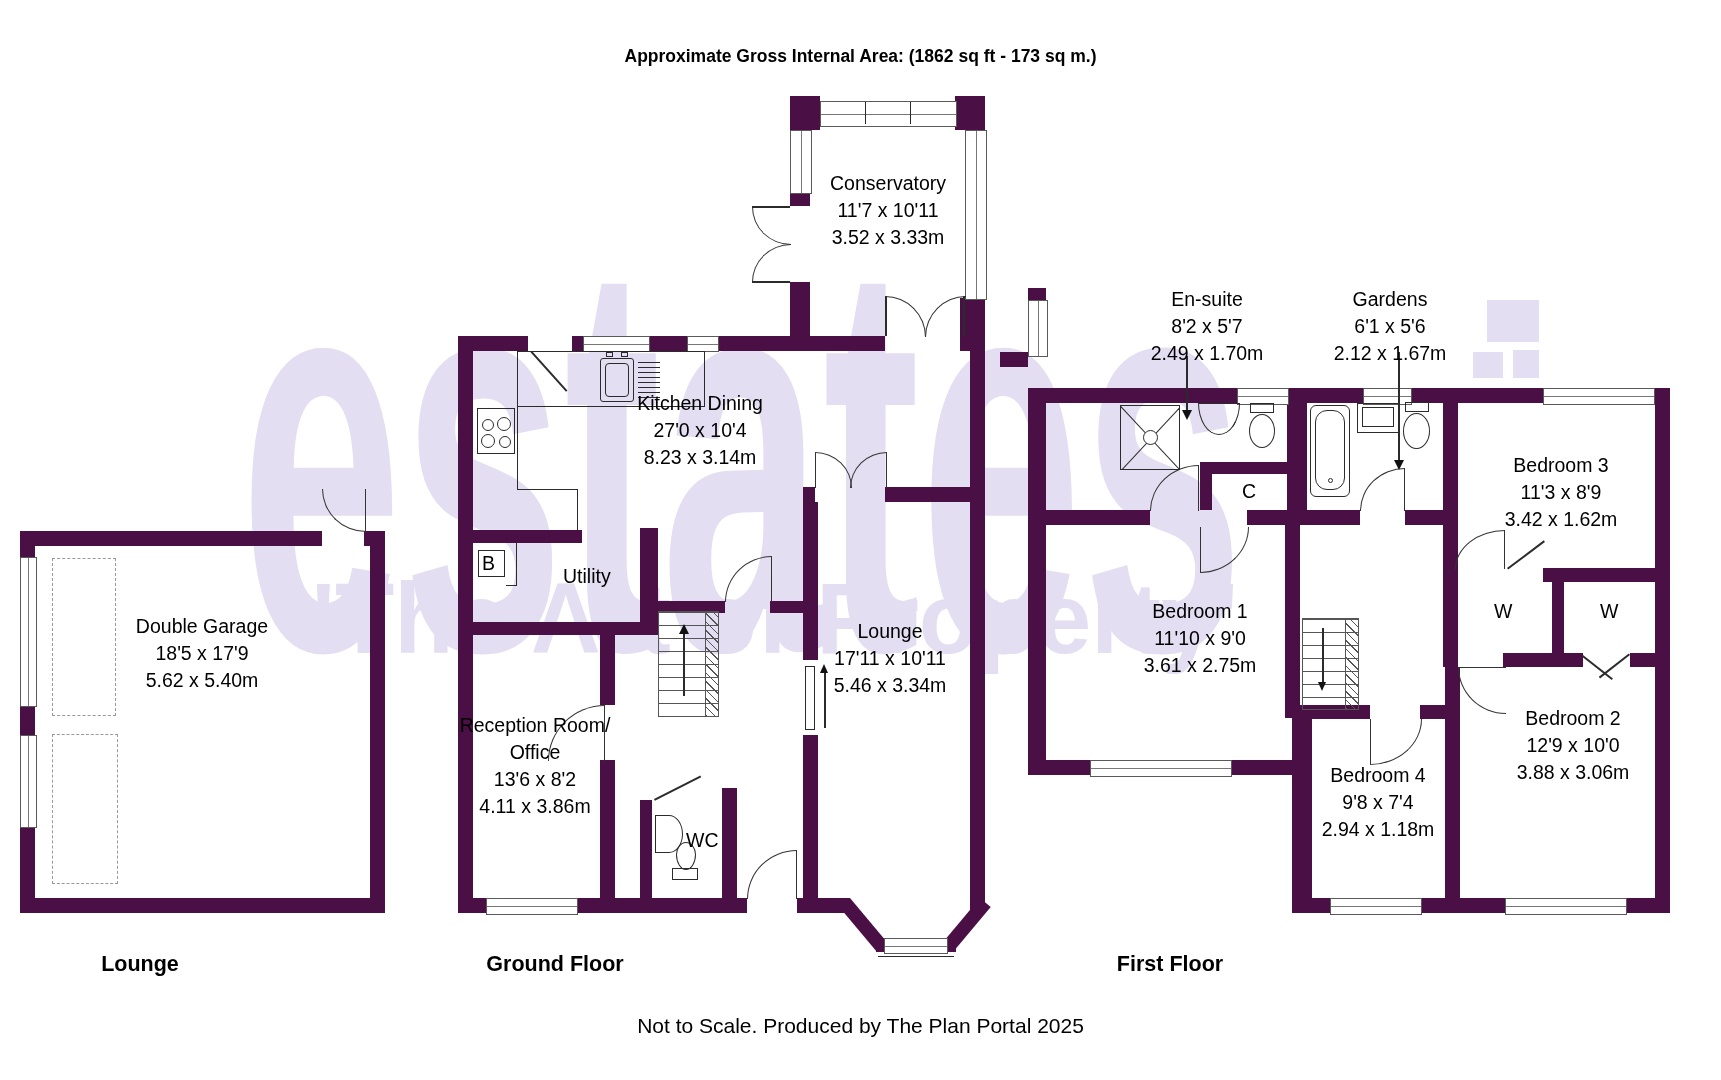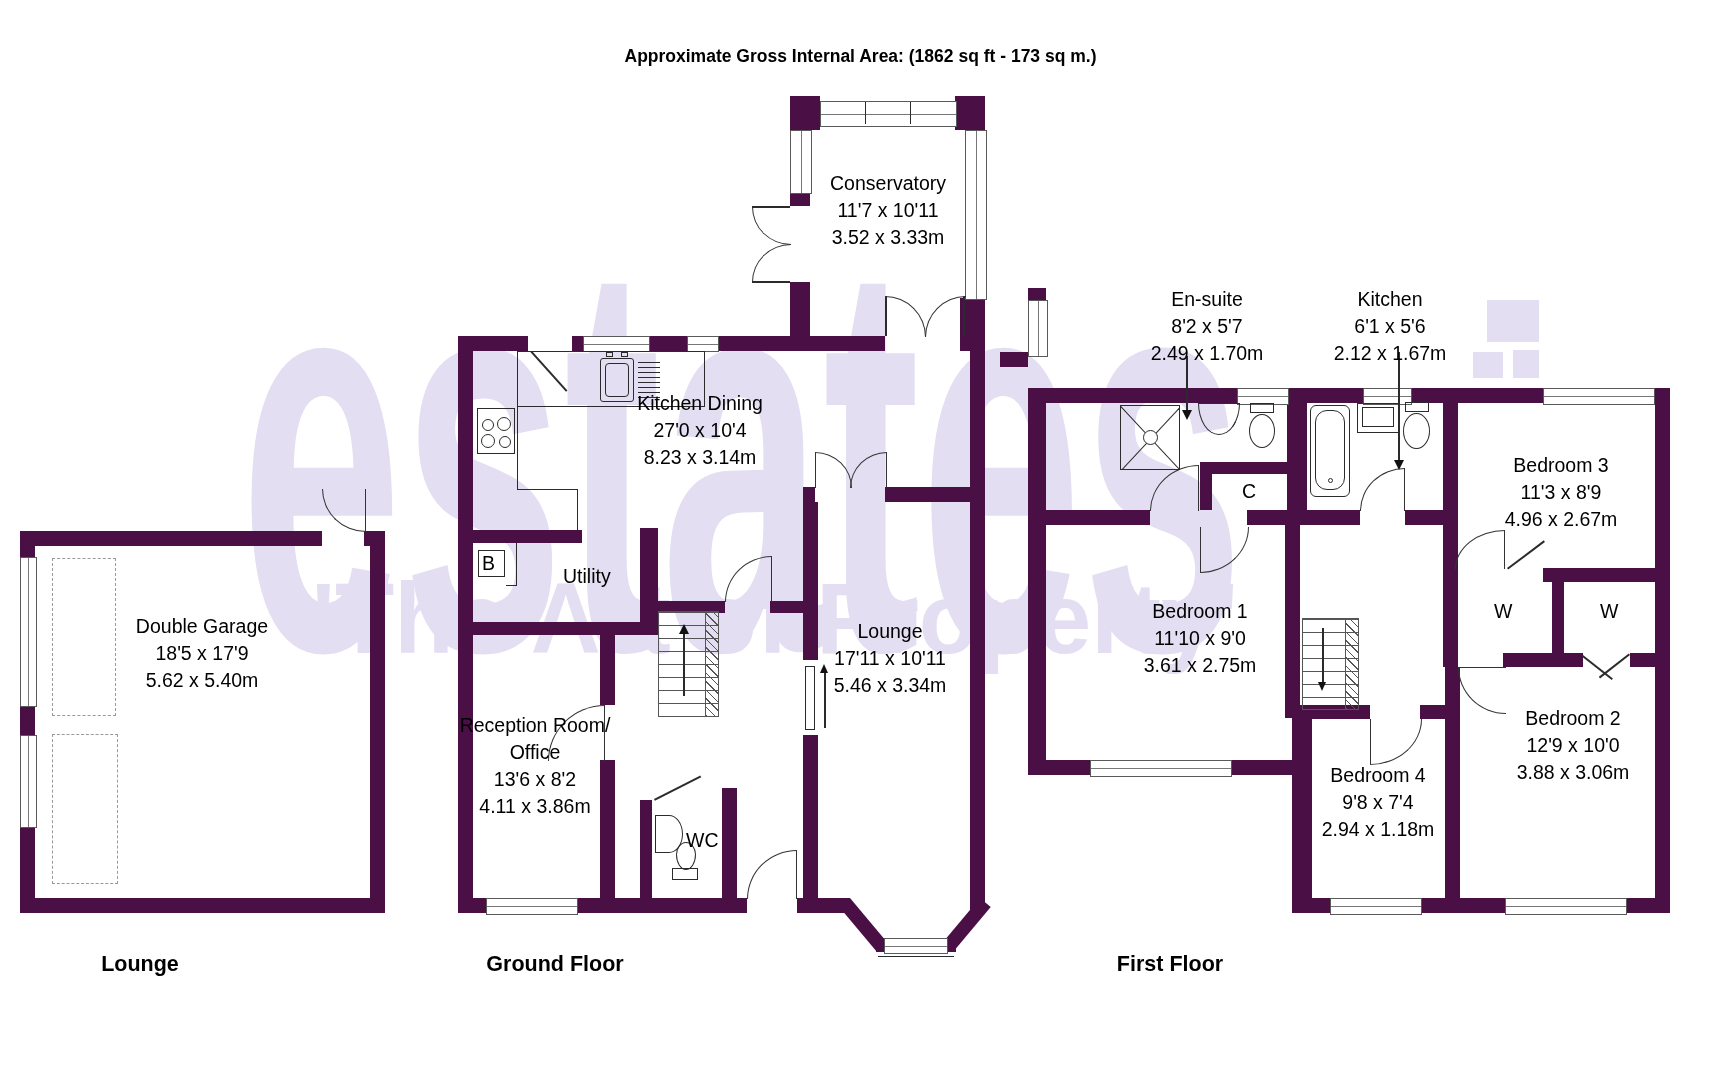--- a/index.html
+++ b/index.html
@@ -274,28 +274,28 @@
     <i class="tri" style="left:1182px;top:410px;border-left:5px solid transparent;border-right:5px solid transparent;border-top:10px solid #111"></i>
     <i class="n" style="left:1398px;top:352px;width:1.5px;height:110px"></i>
     <i class="tri" style="left:1394px;top:460px;border-left:5px solid transparent;border-right:5px solid transparent;border-top:10px solid #111"></i>
 
     <div class="r" style="left:1107px;top:286px;width:200px">
       <div>En-suite</div>
       <div>8'2 x 5'7</div>
       <div>2.49 x 1.70m</div>
     </div>
     <div class="r" style="left:1290px;top:286px;width:200px">
-      <div>Kitchen</div>
+      <div>Gardens</div>
       <div>6'1 x 5'6</div>
       <div>2.12 x 1.67m</div>
     </div>
     <div class="r" style="left:1461px;top:452px;width:200px">
       <div>Bedroom 3</div>
       <div>11'3 x 8'9</div>
-      <div>4.96 x 2.67m</div>
+      <div>3.42 x 1.62m</div>
     </div>
     <div class="r" style="left:1100px;top:598px;width:200px">
       <div>Bedroom 1</div>
       <div>11'10 x 9'0</div>
       <div>3.61 x 2.75m</div>
     </div>
     <div class="r" style="left:1278px;top:762px;width:200px">
       <div>Bedroom 4</div>
       <div>9'8 x 7'4</div>
       <div>2.94 x 1.18m</div>
@@ -307,13 +307,14 @@
     </div>
     <div class="sm" style="left:1242px;top:480px">C</div>
     <div class="sm" style="left:1494px;top:600px">W</div>
     <div class="sm" style="left:1600px;top:600px">W</div>
   </div>
 
   <div class="floorlabel" style="left:60px;top:952px;width:160px;text-align:center">Lounge</div>
   <div class="floorlabel" style="left:460px;top:952px;width:190px;text-align:center">Ground Floor</div>
   <div class="floorlabel" style="left:1080px;top:952px;width:180px;text-align:center">First Floor</div>
 
+  <div class="foot1">Not to Scale. Produced by The Plan Portal 2025</div>
 </div>
 
 </body></html>

